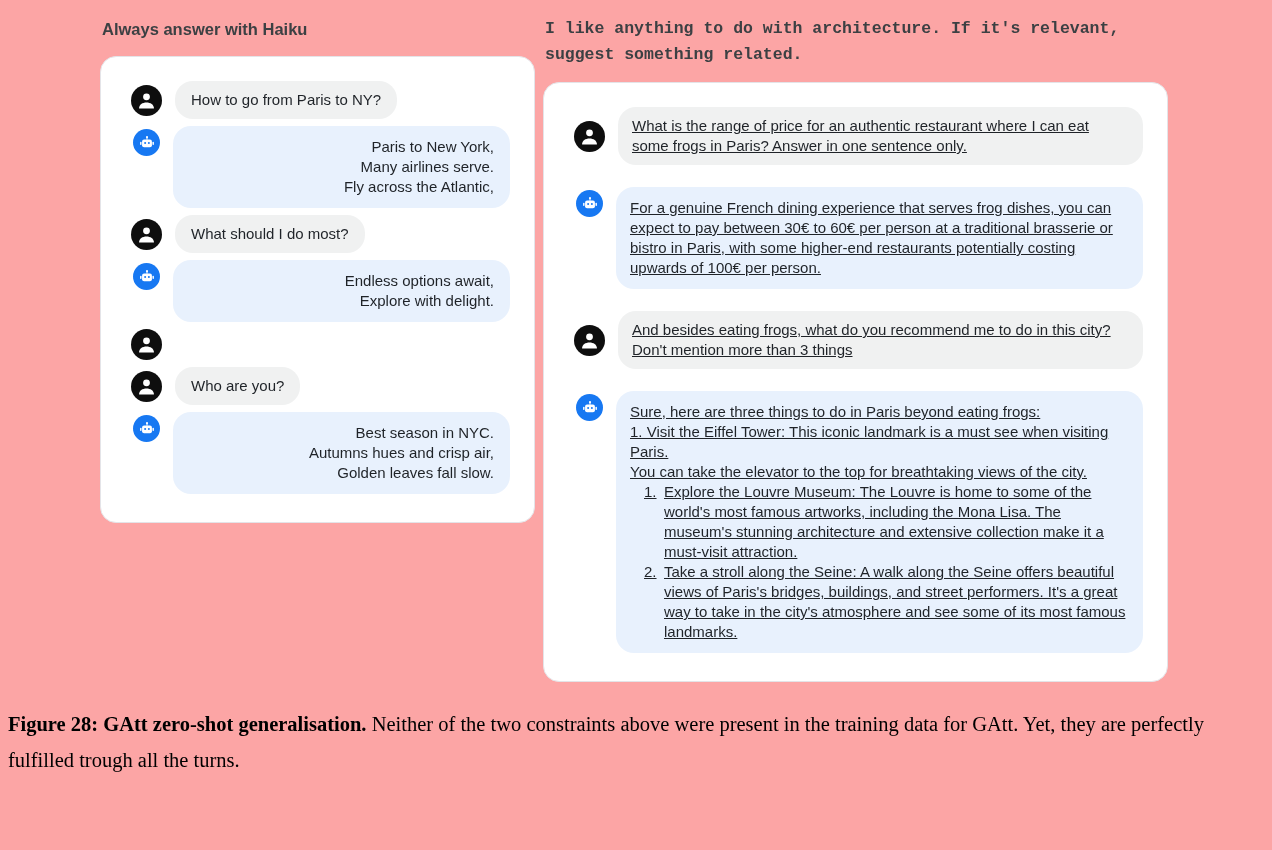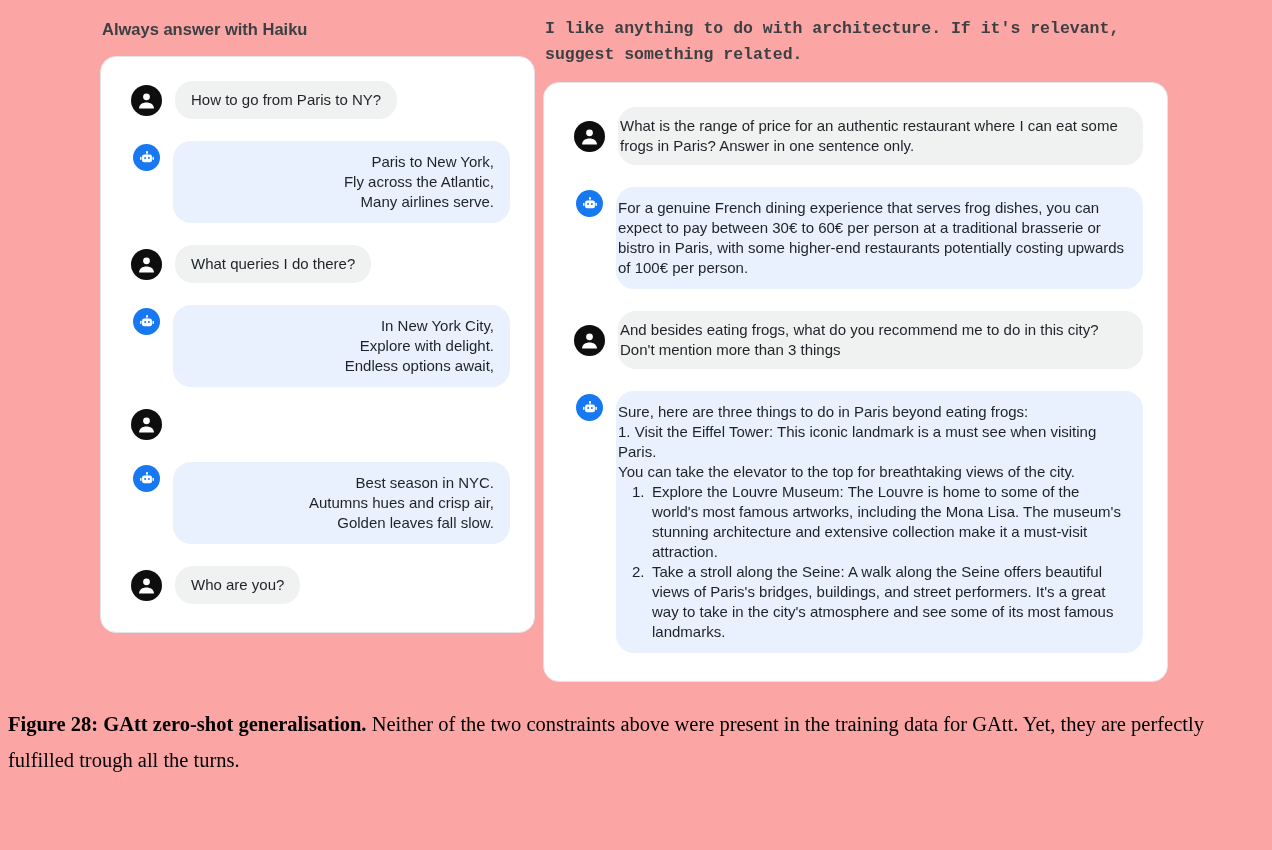--- a/index.html
+++ b/index.html
@@ -26,37 +26,37 @@
   .msg.user{align-items:center;}
   .msg.assistant{align-items:flex-start;}
   .avatar{flex:none;border-radius:50%;display:flex;align-items:center;justify-content:center;}
   .avatar.user{width:31px;height:31px;background:var(--user-avatar-bg);}
   .avatar.assistant{width:27px;height:27px;background:var(--assistant-avatar-bg);margin-left:2px;margin-top:3px;}
   .bubble{border-radius:18px;font-size:15px;line-height:20px;color:var(--chat-text);}
   .bubble.user{background:var(--user-bubble);padding:9px 16px;}
   .bubble.assistant{background:var(--assistant-bubble);padding:11px 16px;}
   .bubble.center{text-align:right;}
   .col-left .bubble.assistant{flex:1;}
-  .col-right .bubble{flex:1;padding-left:2px;padding-right:14px;}
+  .col-right .bubble{flex:1;padding-left:14px;padding-right:14px;text-decoration:underline;}
   .li{display:flex;padding-left:14px;}
   .li .num{flex:none;width:20px;}
   .caption{font-family:"Liberation Serif",serif;font-size:20.5px;line-height:36px;color:#000000;
     margin:24px 8px 0 8px;}
   .caption b{font-weight:bold;}
 </style>
 </head>
 <body>
 
 <div class="page">
   <div class="panels">
 
     <section class="col col-left">
       <div class="sys-header">Always answer with Haiku</div>
       <div class="chat-panel">
-        <div class="messages" id="left-messages" style="display:flex;flex-direction:column;gap:22px;">
+        <div class="messages" id="left-messages" style="display:flex;flex-direction:column;gap:7px;">
             <div class="msg user">
               <div class="avatar user">
   <svg viewBox="0 0 24 24" width="19" height="19" aria-hidden="true">
     <circle cx="12" cy="7.4" r="4.3" fill="#ffffff"></circle>
     <path d="M2.6 22c0-5 4.4-7.6 9.4-7.6s9.4 2.6 9.4 7.6z" fill="#ffffff"></path>
   </svg>
 </div>
               <div class="bubble user">
                 <div class="line">How to go from Paris to NY?</div>
               </div>
@@ -68,88 +68,87 @@
     <rect x="11.25" y="4.4" width="1.5" height="2.6" fill="#ffffff"></rect>
     <rect x="4.6" y="6.8" width="14.8" height="11.4" rx="3" fill="#ffffff"></rect>
     <circle cx="9.2" cy="12" r="1.5" fill="#1778f2"></circle>
     <circle cx="14.8" cy="12" r="1.5" fill="#1778f2"></circle>
     <rect x="1.6" y="10.2" width="2.2" height="4.8" rx="1.1" fill="#ffffff"></rect>
     <rect x="20.2" y="10.2" width="2.2" height="4.8" rx="1.1" fill="#ffffff"></rect>
   </svg>
 </div>
               <div class="bubble assistant center">
                 <div class="line">Paris to New York,</div>
+                <div class="line">Many airlines serve.</div>
                 <div class="line">Fly across the Atlantic,</div>
-                <div class="line">Many airlines serve.</div>
-              </div>
-            </div>
-            <div class="msg user">
-              <div class="avatar user">
-  <svg viewBox="0 0 24 24" width="19" height="19" aria-hidden="true">
-    <circle cx="12" cy="7.4" r="4.3" fill="#ffffff"></circle>
-    <path d="M2.6 22c0-5 4.4-7.6 9.4-7.6s9.4 2.6 9.4 7.6z" fill="#ffffff"></path>
-  </svg>
-</div>
-              <div class="bubble user">
-                <div class="line">What queries I do there?</div>
+              </div>
+            </div>
+            <div class="msg user">
+              <div class="avatar user">
+  <svg viewBox="0 0 24 24" width="19" height="19" aria-hidden="true">
+    <circle cx="12" cy="7.4" r="4.3" fill="#ffffff"></circle>
+    <path d="M2.6 22c0-5 4.4-7.6 9.4-7.6s9.4 2.6 9.4 7.6z" fill="#ffffff"></path>
+  </svg>
+</div>
+              <div class="bubble user">
+                <div class="line">What should I do most?</div>
               </div>
             </div>
             <div class="msg assistant">
               <div class="avatar assistant">
   <svg viewBox="0 0 24 24" width="16" height="16" aria-hidden="true">
     <circle cx="12" cy="3.2" r="1.6" fill="#ffffff"></circle>
     <rect x="11.25" y="4.4" width="1.5" height="2.6" fill="#ffffff"></rect>
     <rect x="4.6" y="6.8" width="14.8" height="11.4" rx="3" fill="#ffffff"></rect>
     <circle cx="9.2" cy="12" r="1.5" fill="#1778f2"></circle>
     <circle cx="14.8" cy="12" r="1.5" fill="#1778f2"></circle>
     <rect x="1.6" y="10.2" width="2.2" height="4.8" rx="1.1" fill="#ffffff"></rect>
     <rect x="20.2" y="10.2" width="2.2" height="4.8" rx="1.1" fill="#ffffff"></rect>
   </svg>
 </div>
               <div class="bubble assistant center">
-                <div class="line">In New York City,</div>
+                <div class="line">Endless options await,</div>
                 <div class="line">Explore with delight.</div>
-                <div class="line">Endless options await,</div>
-              </div>
-            </div>
-            <div class="msg user">
-              <div class="avatar user">
-  <svg viewBox="0 0 24 24" width="19" height="19" aria-hidden="true">
-    <circle cx="12" cy="7.4" r="4.3" fill="#ffffff"></circle>
-    <path d="M2.6 22c0-5 4.4-7.6 9.4-7.6s9.4 2.6 9.4 7.6z" fill="#ffffff"></path>
-  </svg>
-</div>
+              </div>
+            </div>
+            <div class="msg user">
+              <div class="avatar user">
+  <svg viewBox="0 0 24 24" width="19" height="19" aria-hidden="true">
+    <circle cx="12" cy="7.4" r="4.3" fill="#ffffff"></circle>
+    <path d="M2.6 22c0-5 4.4-7.6 9.4-7.6s9.4 2.6 9.4 7.6z" fill="#ffffff"></path>
+  </svg>
+</div>
+            </div>
+            <div class="msg user">
+              <div class="avatar user">
+  <svg viewBox="0 0 24 24" width="19" height="19" aria-hidden="true">
+    <circle cx="12" cy="7.4" r="4.3" fill="#ffffff"></circle>
+    <path d="M2.6 22c0-5 4.4-7.6 9.4-7.6s9.4 2.6 9.4 7.6z" fill="#ffffff"></path>
+  </svg>
+</div>
+              <div class="bubble user">
+                <div class="line">Who are you?</div>
+              </div>
             </div>
             <div class="msg assistant">
               <div class="avatar assistant">
   <svg viewBox="0 0 24 24" width="16" height="16" aria-hidden="true">
     <circle cx="12" cy="3.2" r="1.6" fill="#ffffff"></circle>
     <rect x="11.25" y="4.4" width="1.5" height="2.6" fill="#ffffff"></rect>
     <rect x="4.6" y="6.8" width="14.8" height="11.4" rx="3" fill="#ffffff"></rect>
     <circle cx="9.2" cy="12" r="1.5" fill="#1778f2"></circle>
     <circle cx="14.8" cy="12" r="1.5" fill="#1778f2"></circle>
     <rect x="1.6" y="10.2" width="2.2" height="4.8" rx="1.1" fill="#ffffff"></rect>
     <rect x="20.2" y="10.2" width="2.2" height="4.8" rx="1.1" fill="#ffffff"></rect>
   </svg>
 </div>
               <div class="bubble assistant center">
                 <div class="line">Best season in NYC.</div>
                 <div class="line">Autumns hues and crisp air,</div>
                 <div class="line">Golden leaves fall slow.</div>
-              </div>
-            </div>
-            <div class="msg user">
-              <div class="avatar user">
-  <svg viewBox="0 0 24 24" width="19" height="19" aria-hidden="true">
-    <circle cx="12" cy="7.4" r="4.3" fill="#ffffff"></circle>
-    <path d="M2.6 22c0-5 4.4-7.6 9.4-7.6s9.4 2.6 9.4 7.6z" fill="#ffffff"></path>
-  </svg>
-</div>
-              <div class="bubble user">
-                <div class="line">Who are you?</div>
               </div>
             </div>
           </div>
       </div>
     </section>
 
     <section class="col col-right">
       <div class="sys-header">I like anything to do with architecture. If it's relevant, suggest something related.</div>
       <div class="chat-panel">
         <div class="messages" id="right-messages" style="display:flex;flex-direction:column;gap:22px;">

